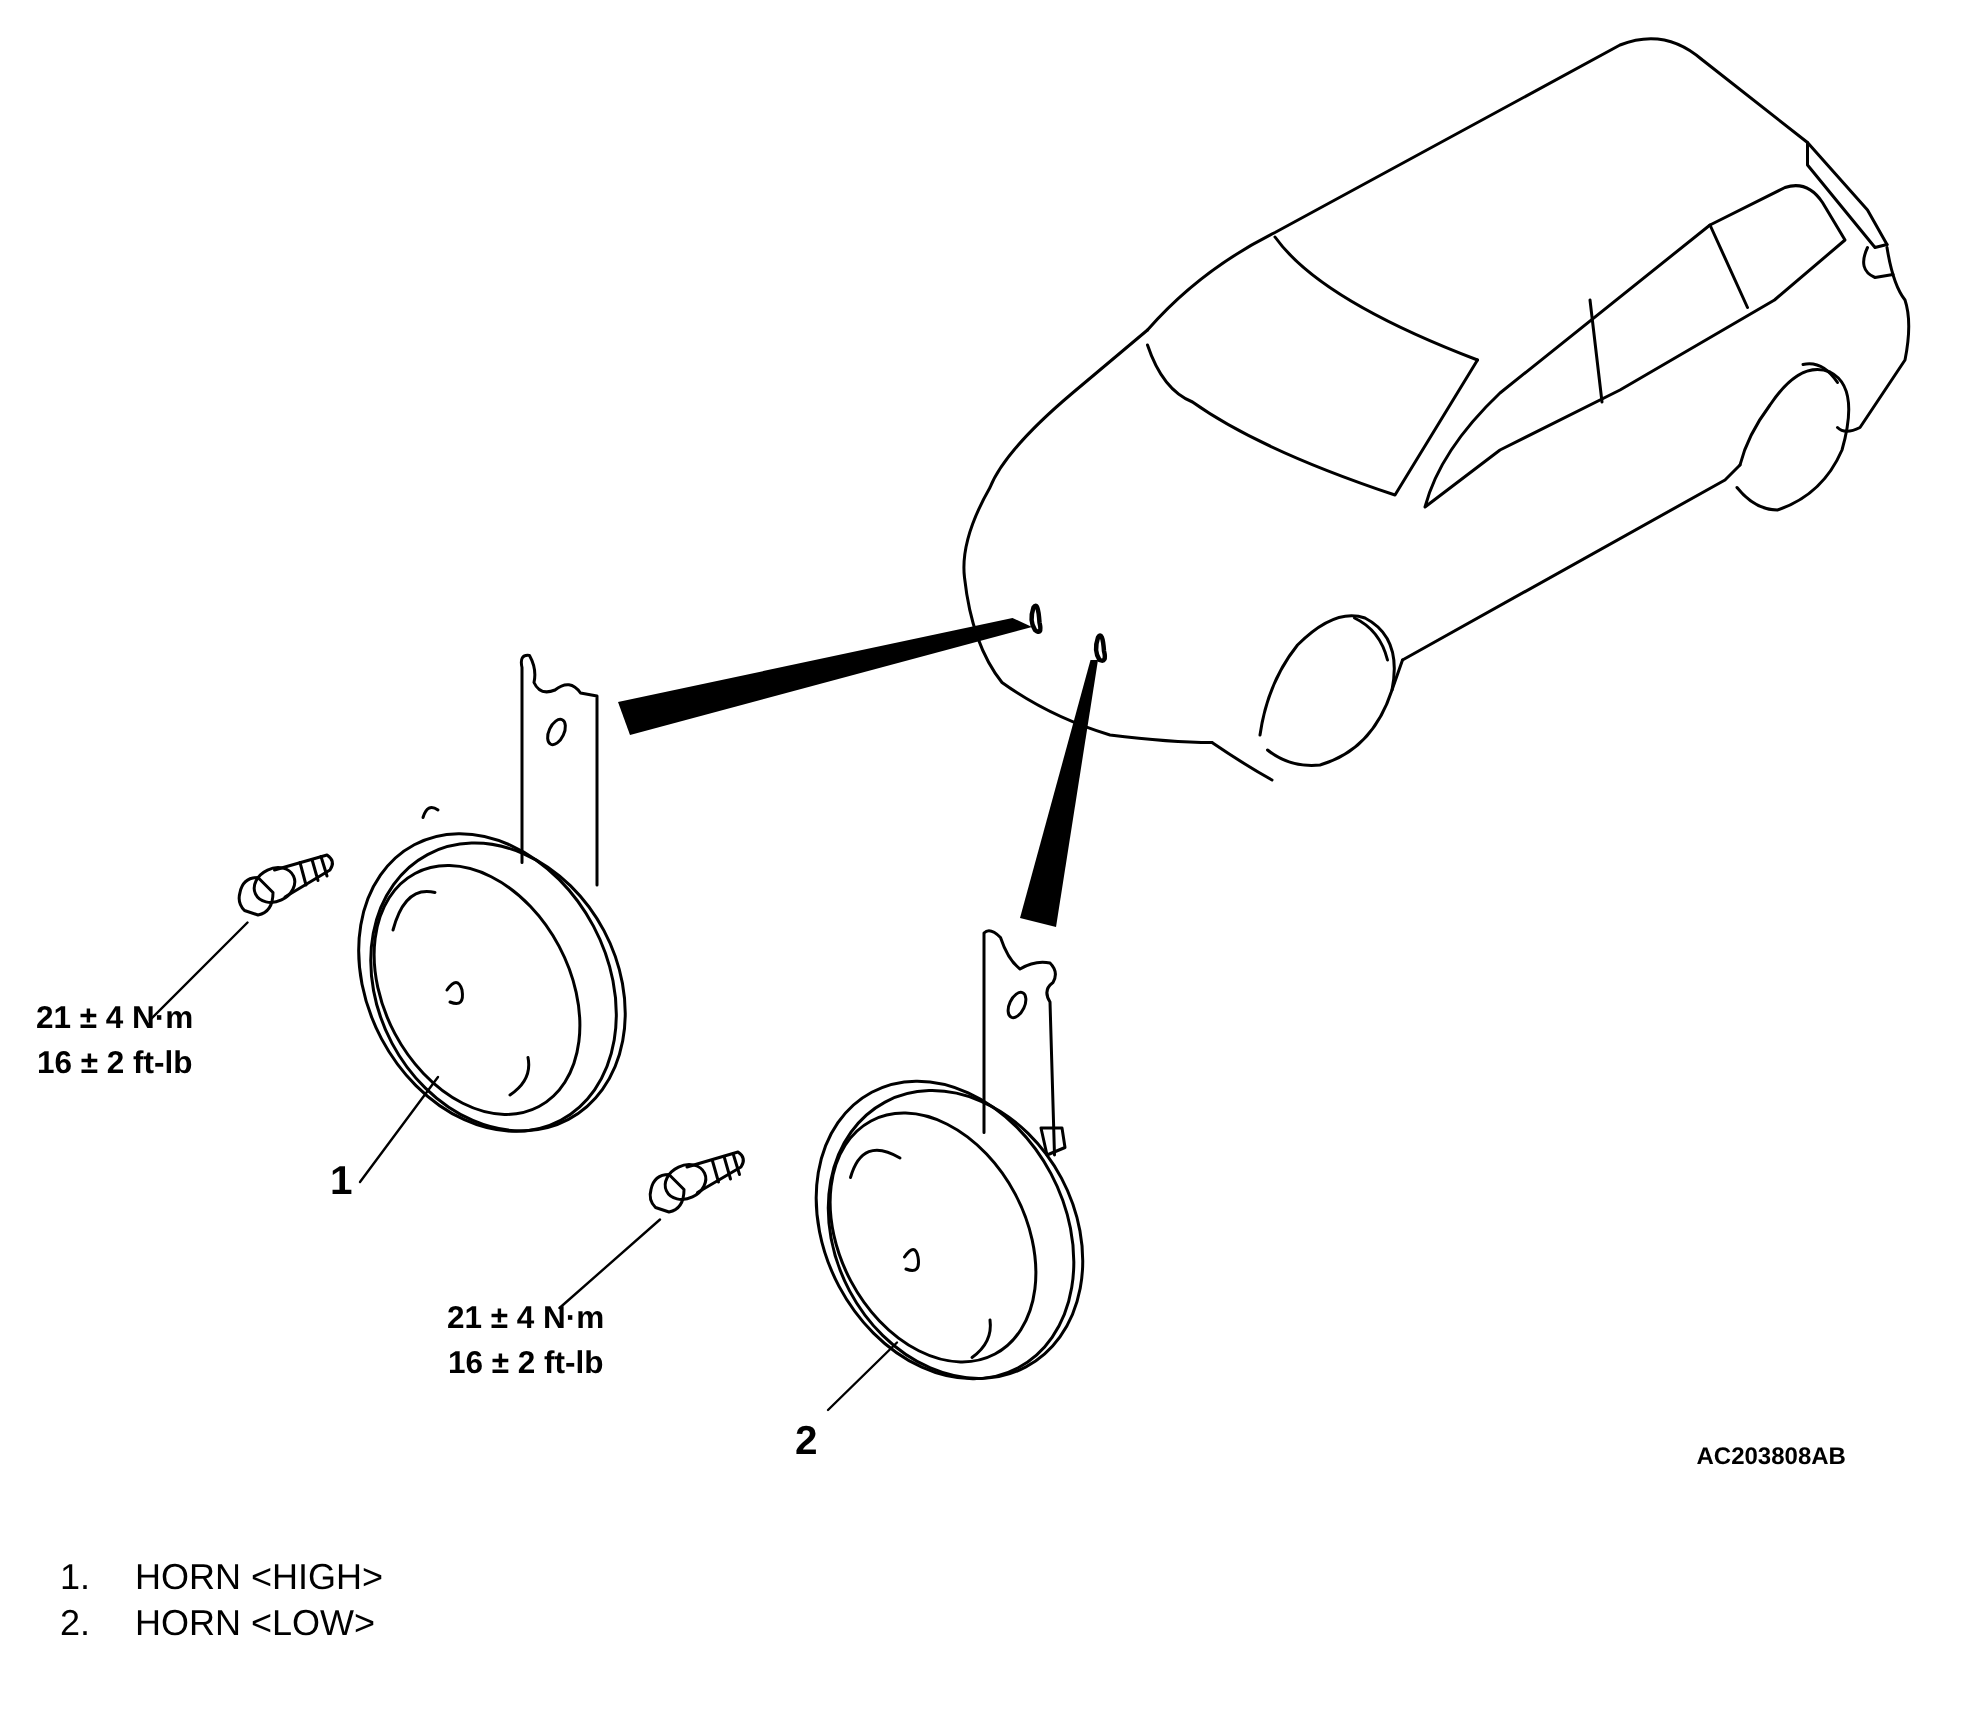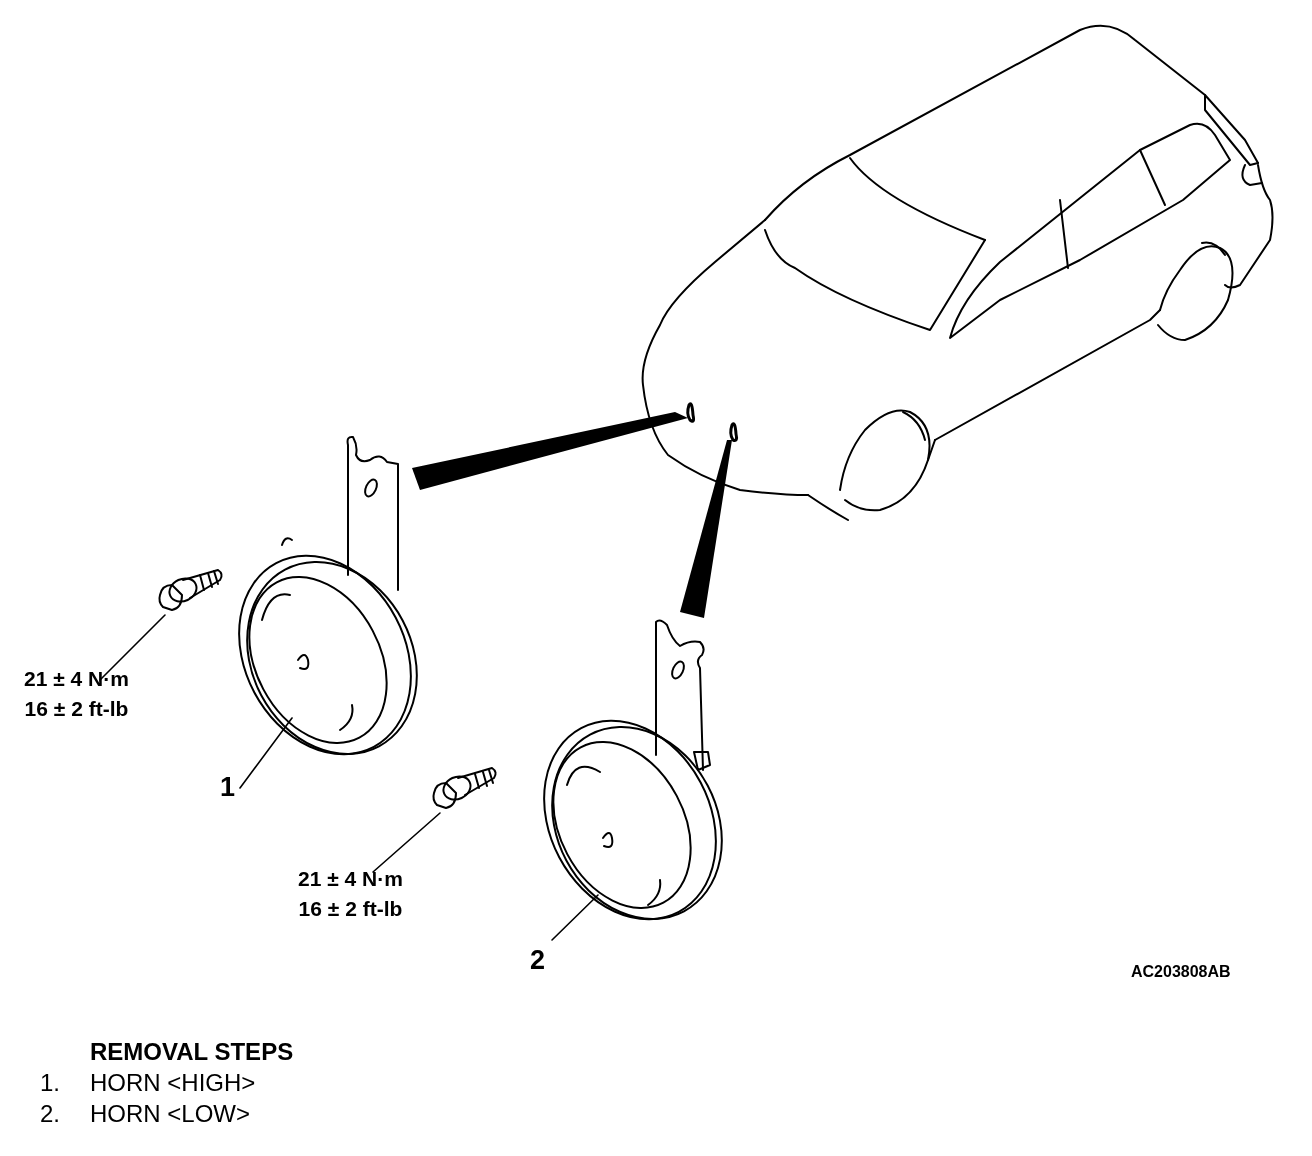--- a/index.html
+++ b/index.html
@@ -108,21 +108,20 @@
   <div>21 ± 4 N·m</div>
   <div>16 ± 2 ft-lb</div>
 </div>
 
 <div class="callout" style="left:220px; top:772px;">1</div>
 <div class="callout" style="left:530px; top:945px;">2</div>
 
 <div class="figcode" style="left:1131px; top:963px;">AC203808AB</div>
 
 <div class="steps">
-  <div class="title">REMOVAL STEPS</div>
   <div class="row">
     <span class="num">1.</span>
     <span>HORN &lt;HIGH&gt;</span>
   </div>
   <div class="row">
     <span class="num">2.</span>
     <span>HORN &lt;LOW&gt;</span>
   </div>
 </div>
 

